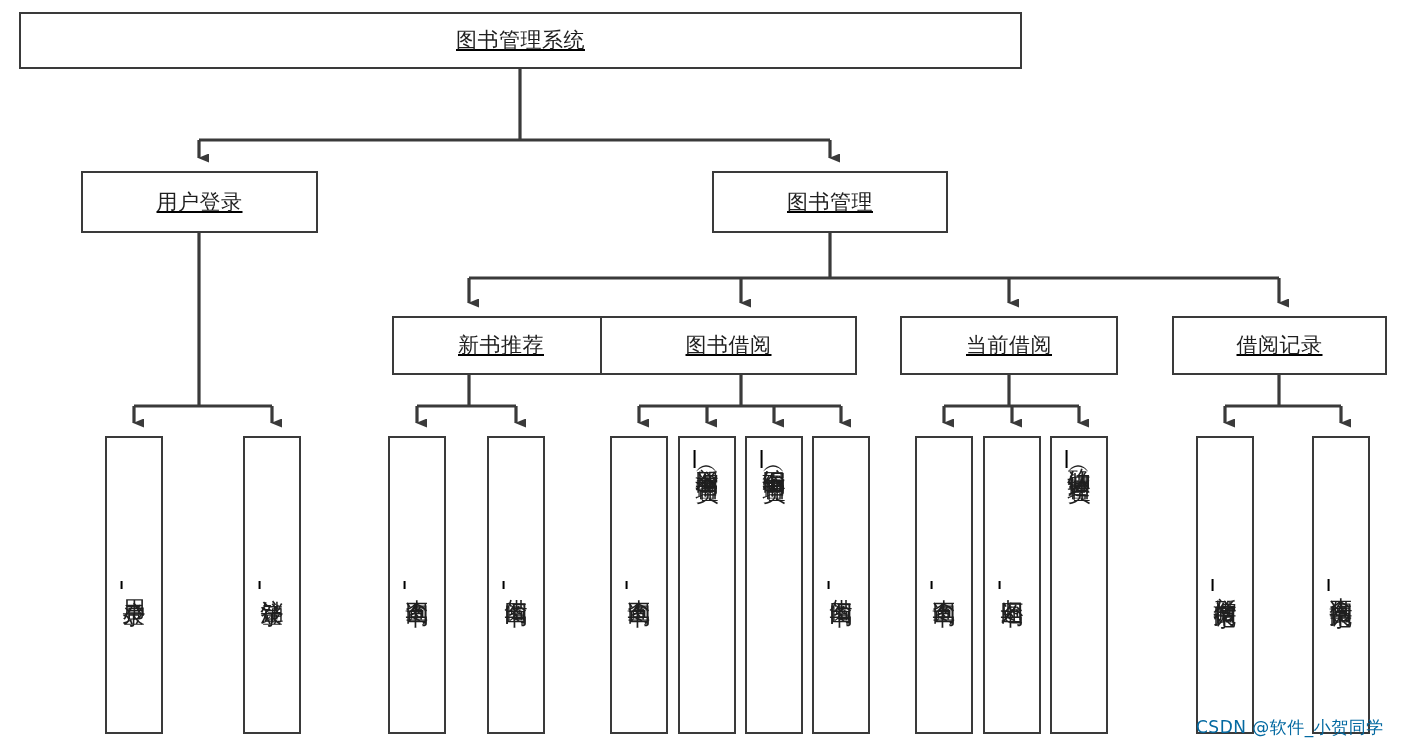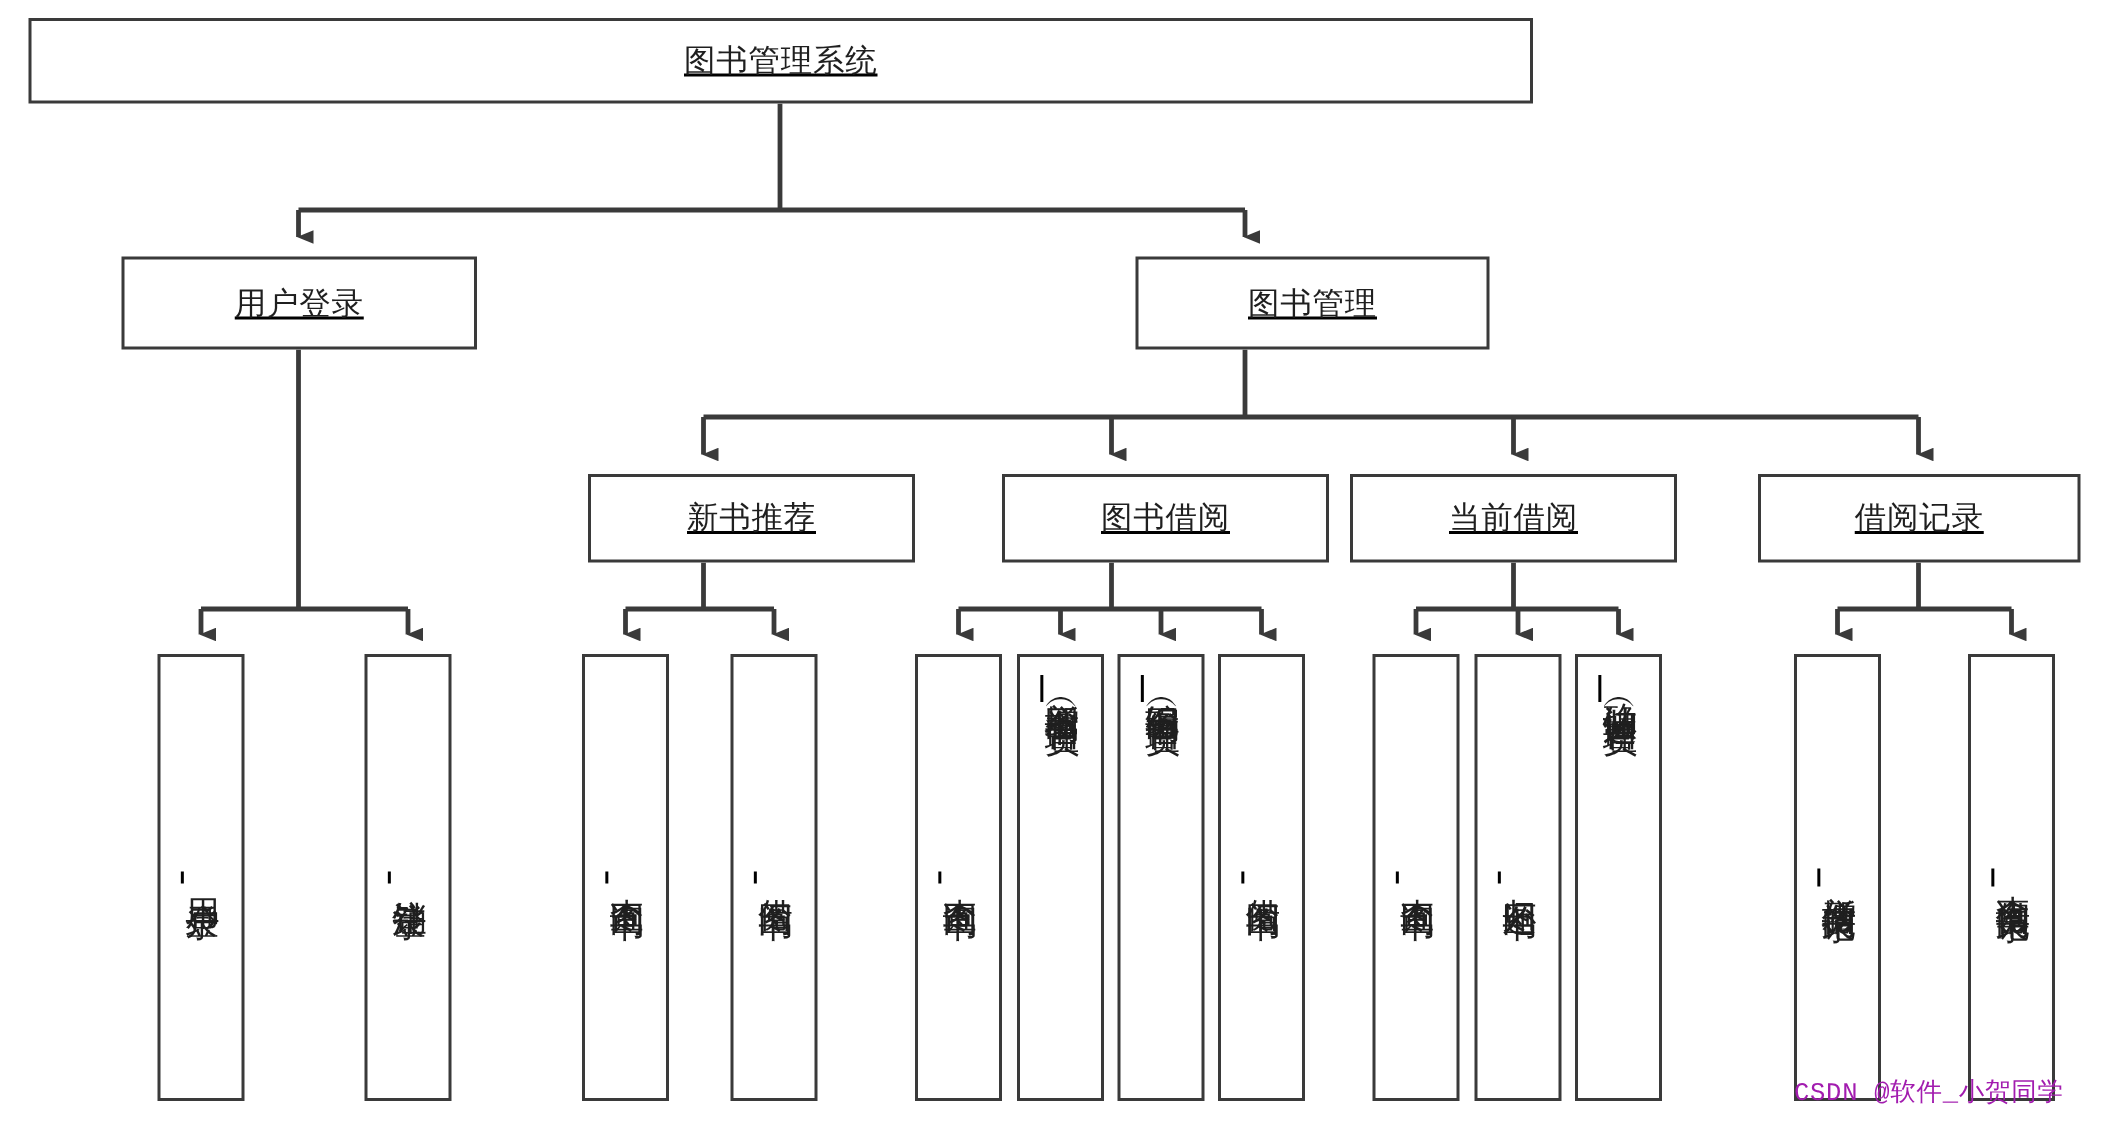--- a/index.html
+++ b/index.html
@@ -58,25 +58,24 @@
     font-size: 23px;
     line-height: 1.18;
     letter-spacing: 2px;
   }
   .node.vert.mid {
     align-items: center;
     padding-top: 0;
   }
   .watermark {
     position: absolute;
-    color: #a21caf;
+    color: #0369a1;
     font-size: 17px;
     white-space: nowrap;
     letter-spacing: 0.5px;
-    font-family: Liberation Mono, monospace;
   }
 </style>
 </head>
 <body>
 
 <div id="canvas">
 
   <svg id="wires" viewBox="0 0 1405 747" xmlns="http://www.w3.org/2000/svg">
     <defs>
       <marker id="arrowhead" markerWidth="9" markerHeight="11" refX="4.5" refY="10" orient="auto" markerUnits="userSpaceOnUse">
@@ -120,27 +119,27 @@
       </g>
   </svg>
 
   <div id="nodes-layer">
       <div class="node horiz" style="left: 19px; top: 12px; width: 1003px; height: 57px;">
         <span class="lbl">图书管理系统</span>
       </div>
       <div class="node horiz" style="left: 81px; top: 171px; width: 237px; height: 62px;">
         <span class="lbl">用户登录</span>
       </div>
-      <div class="node horiz" style="left: 712px; top: 171px; width: 236px; height: 62px; margin-left: 45px;">
+      <div class="node horiz" style="left: 712px; top: 171px; width: 236px; height: 62px;">
         <span class="lbl">图书管理</span>
       </div>
       <div class="node horiz" style="left: 360px; top: 316px; width: 218px; height: 59px; margin-left: 32px;">
         <span class="lbl">新书推荐</span>
       </div>
-      <div class="node horiz" style="left: 668px; top: 316px; width: 218px; height: 59px;">
+      <div class="node horiz" style="left: 600px; top: 316px; width: 257px; height: 59px;">
         <span class="lbl">图书借阅</span>
       </div>
       <div class="node horiz" style="left: 900px; top: 316px; width: 218px; height: 59px;">
         <span class="lbl">当前借阅</span>
       </div>
       <div class="node horiz" style="left: 1172px; top: 316px; width: 215px; height: 59px; text-align: center;">
         <span class="lbl">借阅记录</span>
       </div>
       <div class="node vert mid" style="left: 105px; top: 436px; width: 58px; height: 298px;">
         <span class="lbl">用户登录</span>

